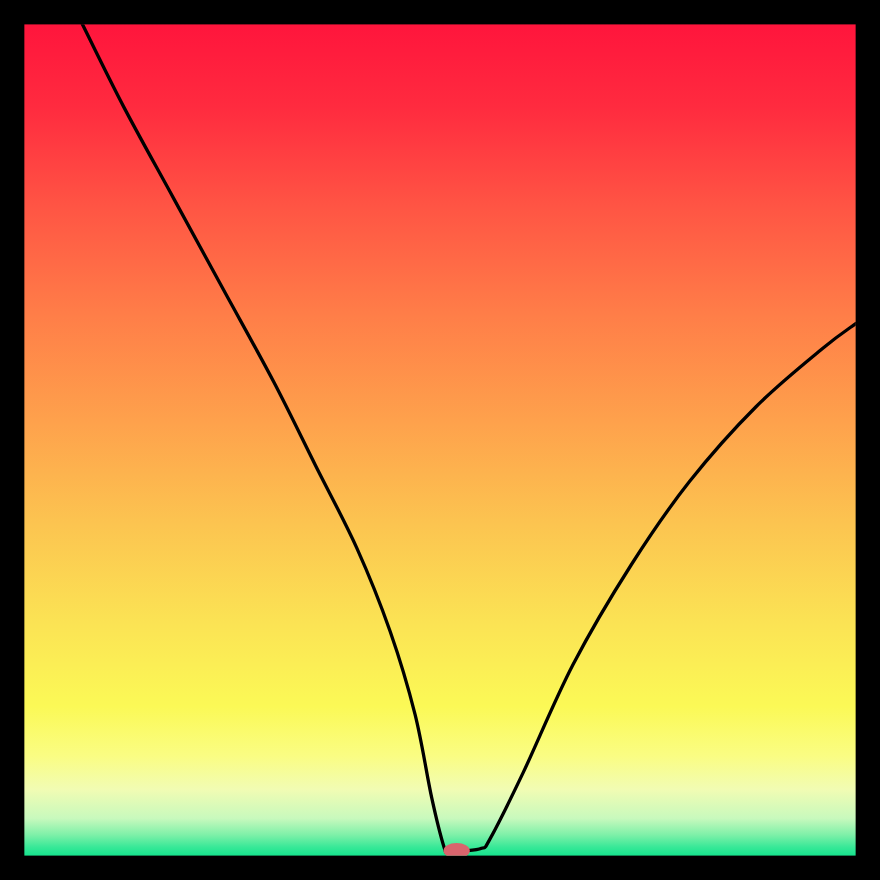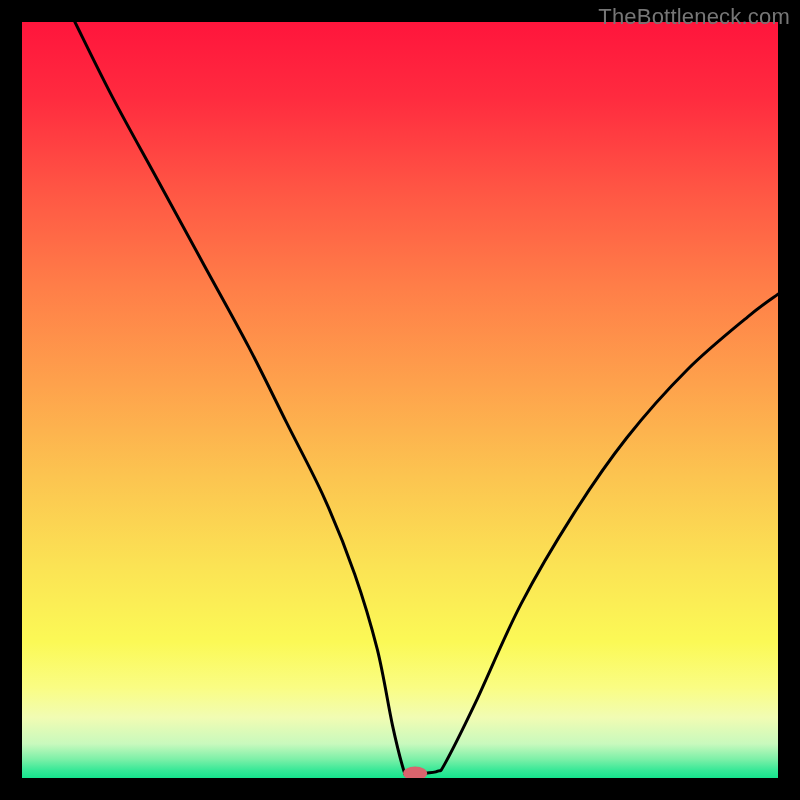--- a/index.html
+++ b/index.html
@@ -43,21 +43,20 @@
     left: 0; top: 0;
     width: 100%;
     height: 100%;
   }
 </style>
 </head>
 <body>
 
 <div class="frame">
 
-  <div class="watermark">TheBottleneck.com</div>
 
   <div class="plot-area">
 
     <svg class="gradient" viewBox="0 0 100 100" preserveAspectRatio="none">
       <defs>
         <linearGradient id="bg-grad" x1="0" y1="0" x2="0" y2="1">
             <stop offset="0%" stop-color="#ff153c"></stop>
             <stop offset="10%" stop-color="#ff2b3f"></stop>
             <stop offset="22%" stop-color="#ff5544"></stop>
             <stop offset="35%" stop-color="#ff7e48"></stop>

